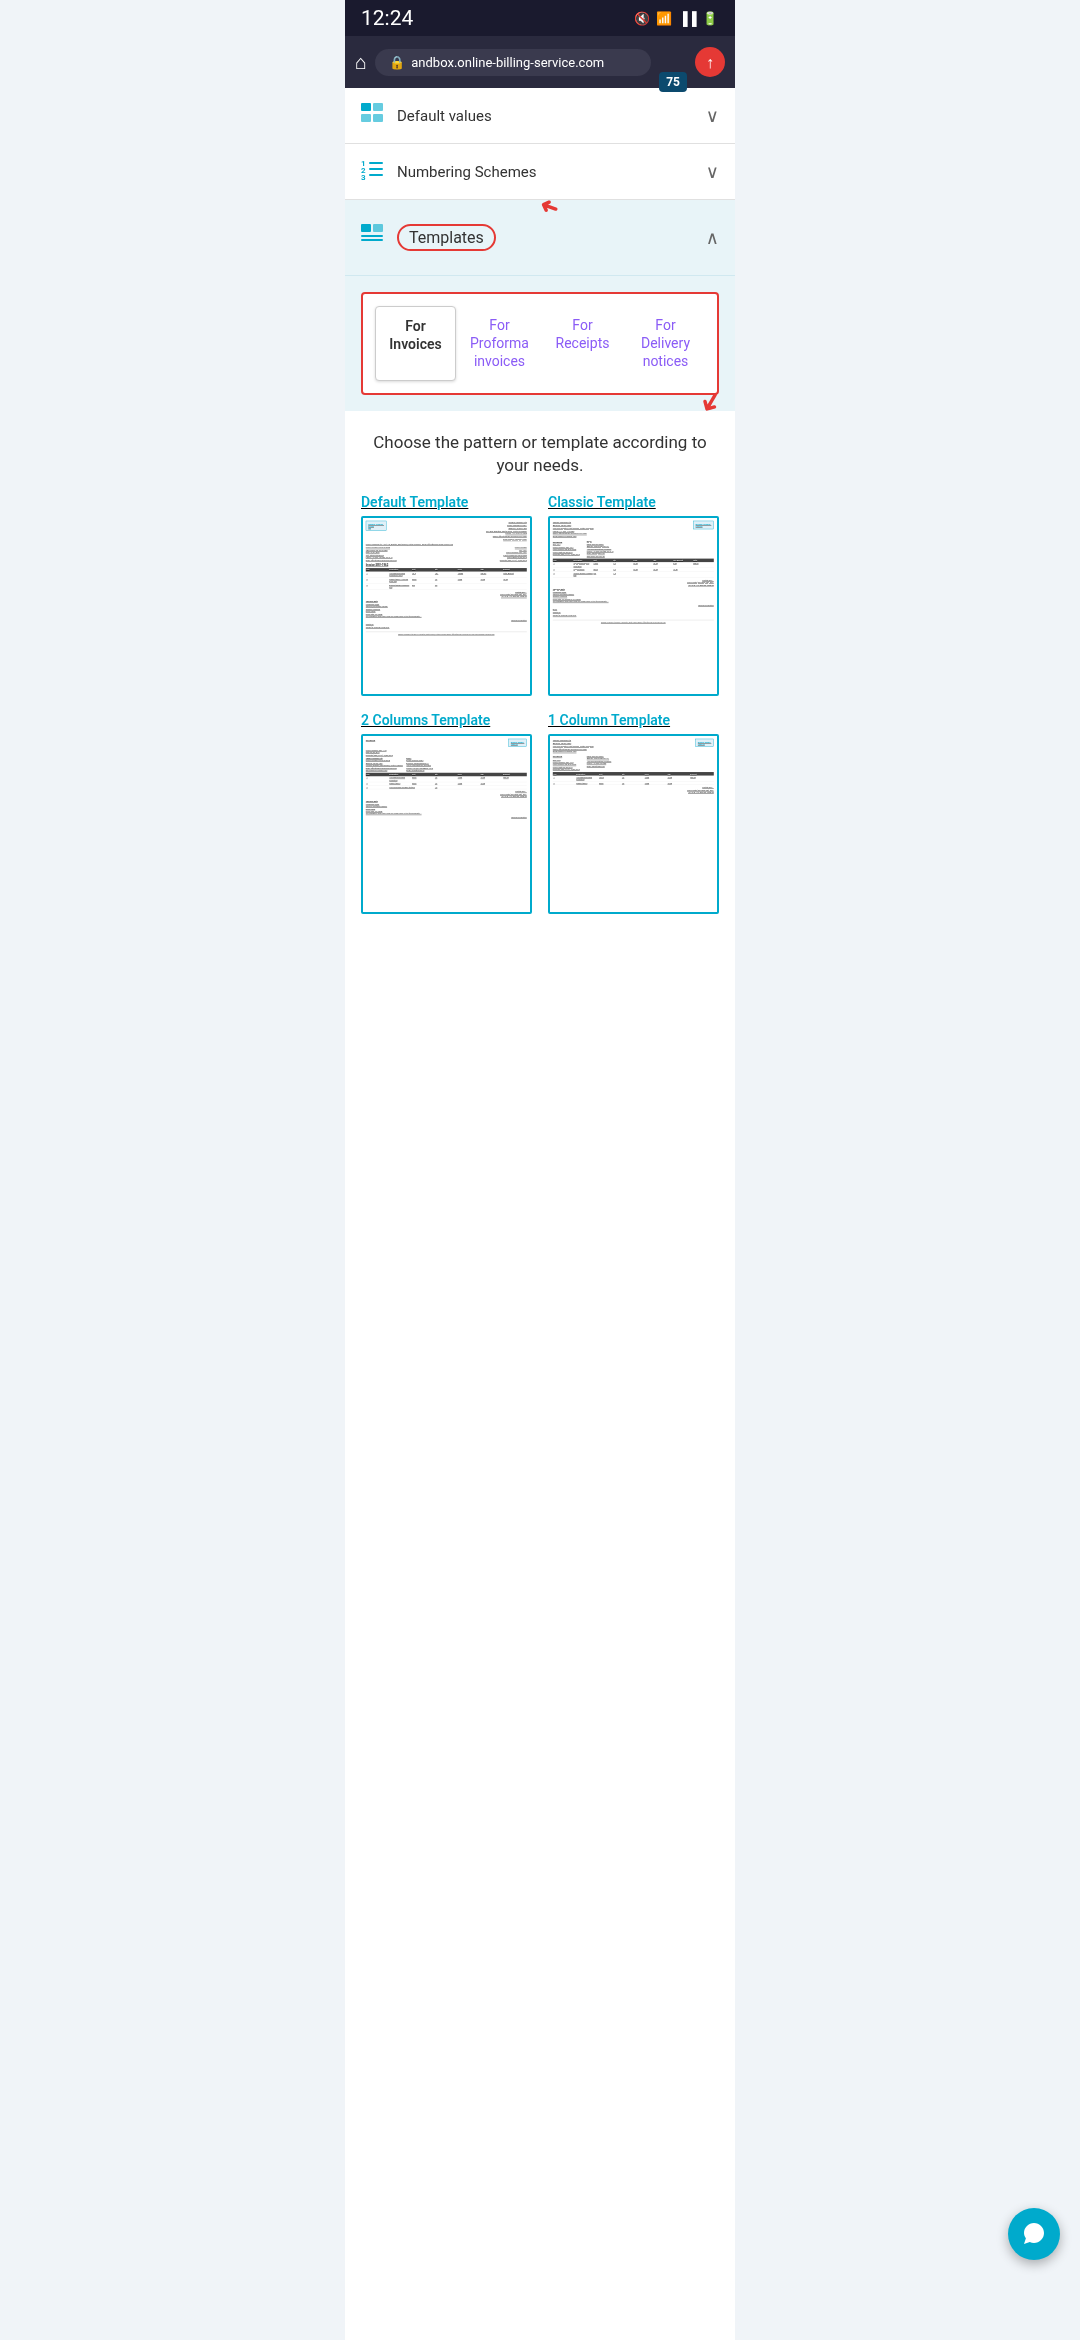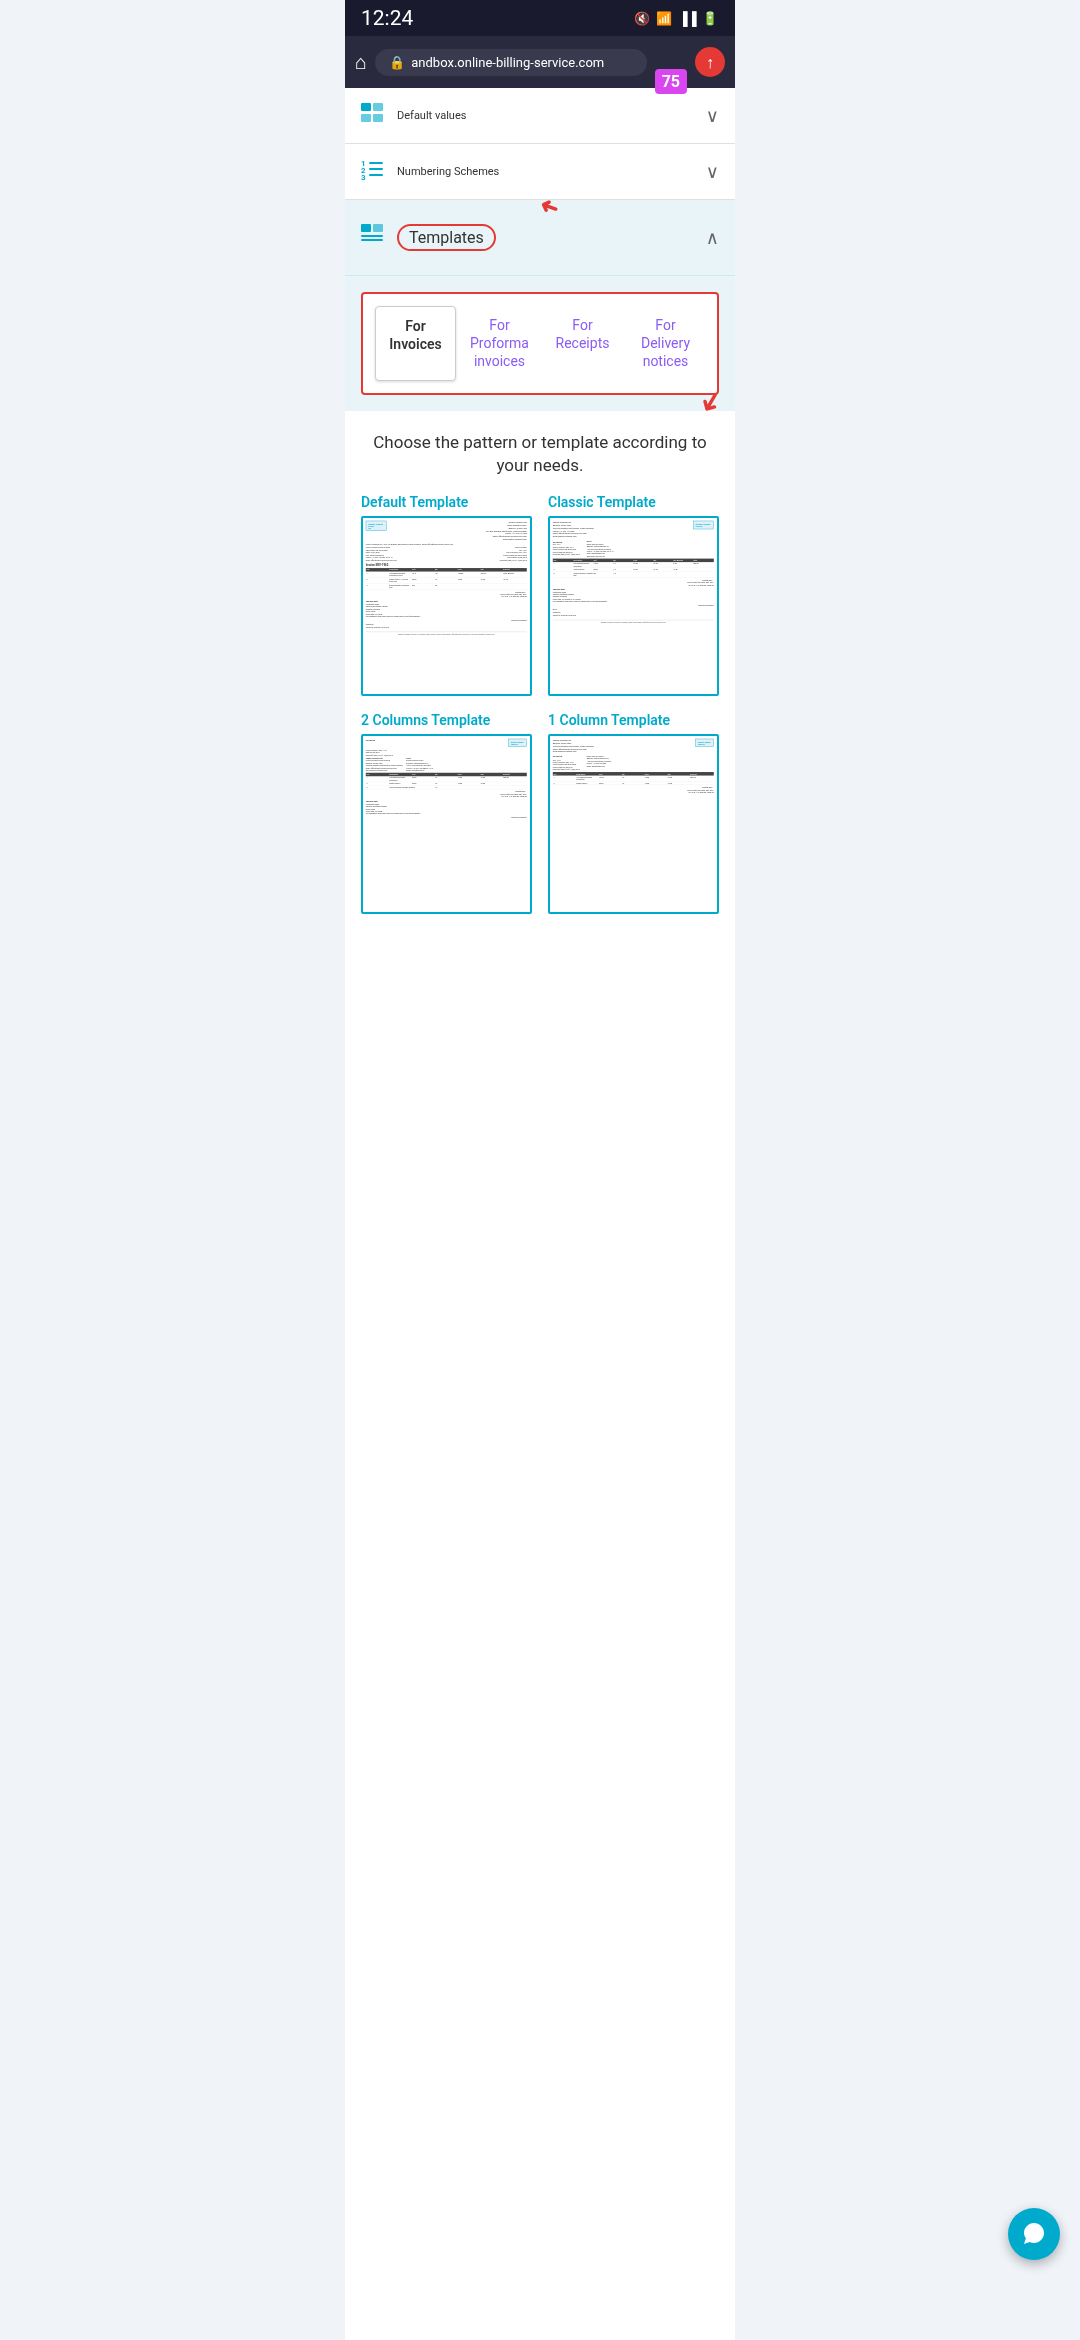--- a/index.html
+++ b/index.html
@@ -60,25 +60,25 @@
     }
     .browser-lock-icon {
       color: #aaa;
       font-size: 13px;
     }
     .browser-url-text {
       color: white;
       font-size: 13px;
     }
     .browser-tab-btn {
-      background: #d946ef;
+      background: #0c4a6e;
       color: white;
       border-radius: 4px;
       padding: 3px 7px;
-      font-size: 16px;
+      font-size: 12px;
       font-weight: bold;
       cursor: pointer;
       margin-top: 39px;
     }
     .browser-upload-btn {
       background: #e53935;
       color: white;
       border-radius: 50%;
       width: 30px;
       height: 30px;
@@ -137,21 +137,21 @@
     .menu-item-left {
       display: flex;
       align-items: center;
       gap: 12px;
     }
     .menu-item-icon {
       color: #00aacc;
       font-size: 22px;
     }
     .menu-item-label {
-      font-size: 11px;
+      font-size: 15px;
       color: #333;
     }
     .menu-item-arrow {
       color: #666;
       font-size: 18px;
     }
 
     
     .templates-section {
       background: #e8f4f8;
@@ -258,20 +258,21 @@
       cursor: pointer;
       color: white;
       font-size: 18px;
     }
 
     
     .templates-grid {
       display: grid;
       grid-template-columns: 1fr 1fr;
       gap: 16px;
+      text-decoration: underline;
     }
     .template-card {
       cursor: pointer;
     }
     .template-card-title {
       font-size: 14px;
       color: #00aacc;
       font-weight: 600;
       margin-bottom: 6px;
     }

